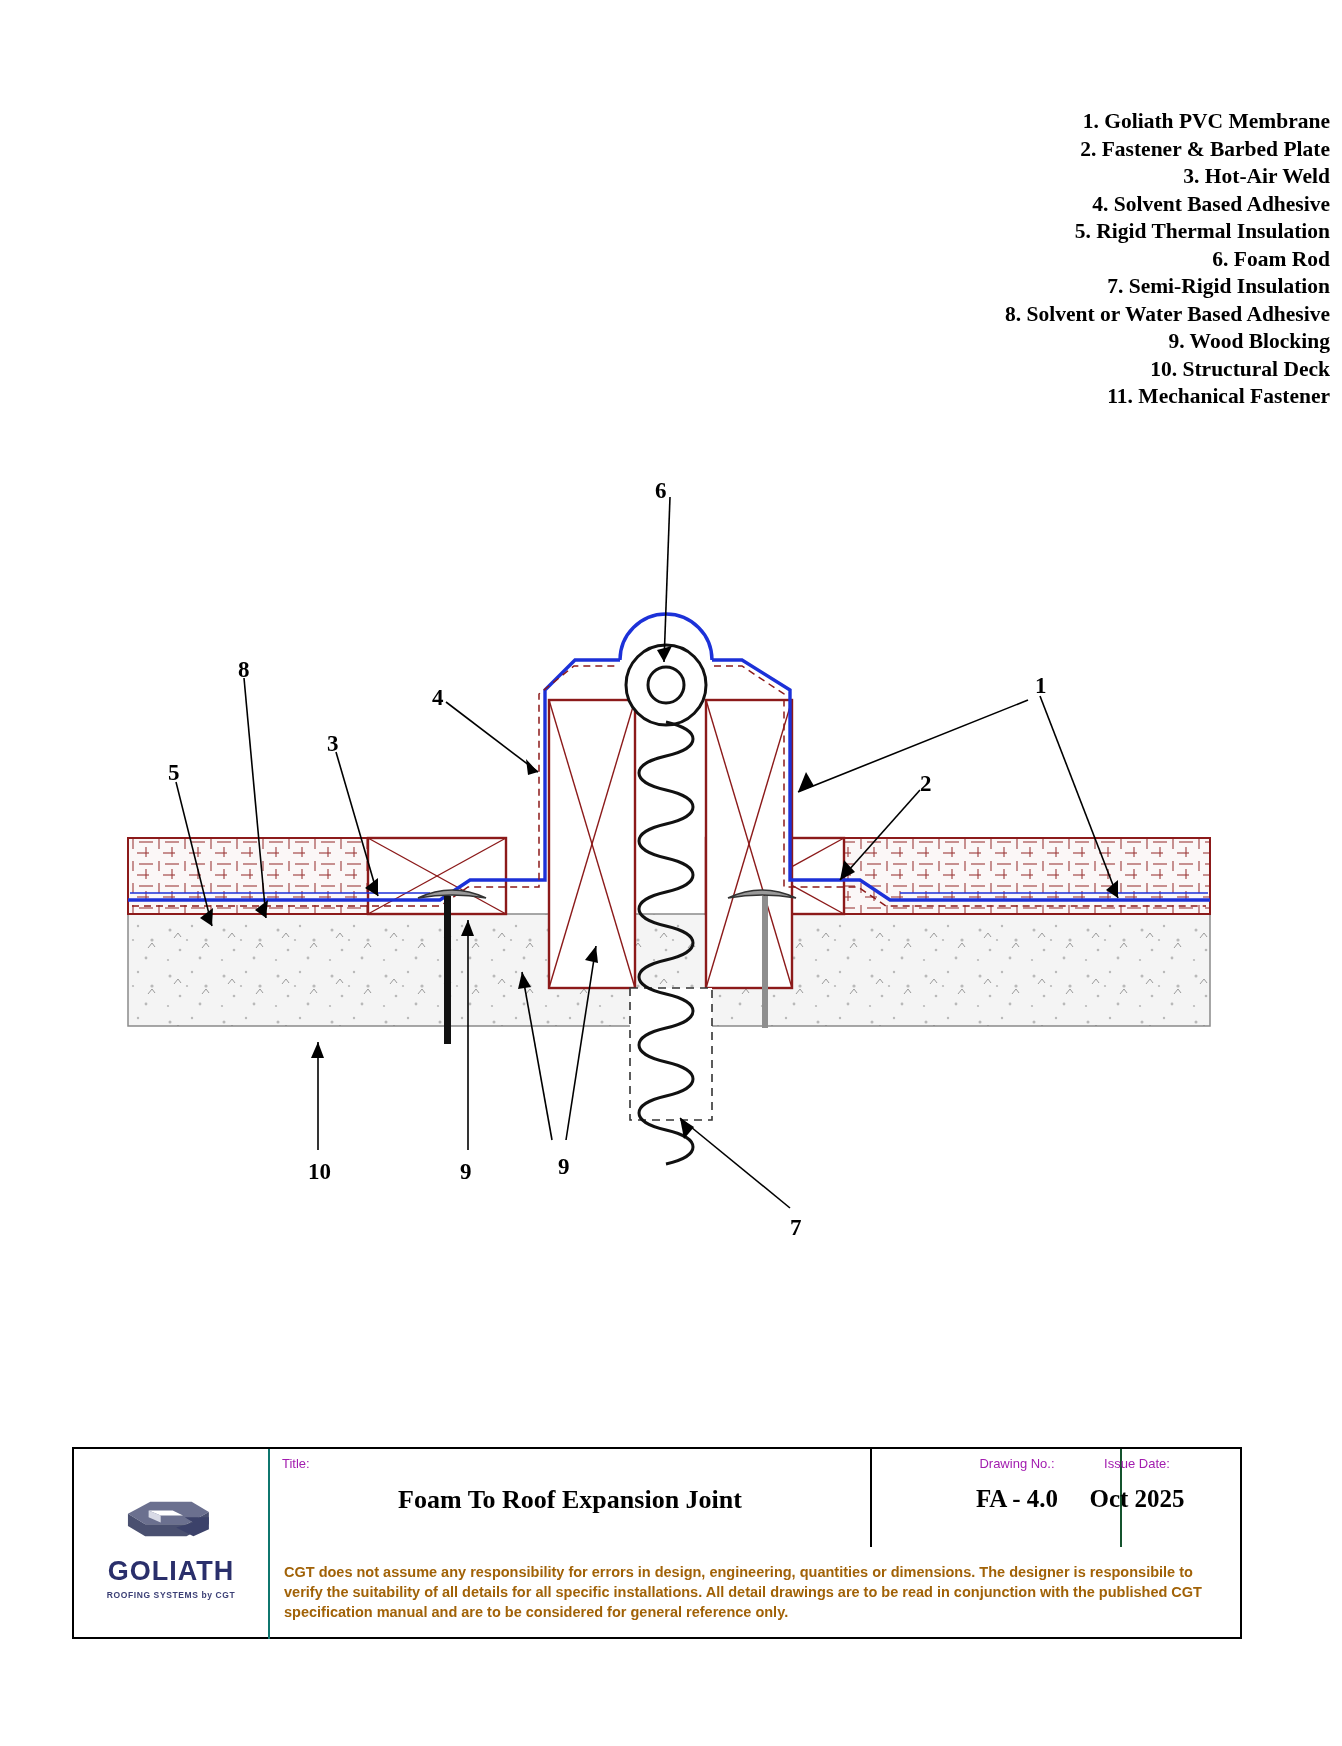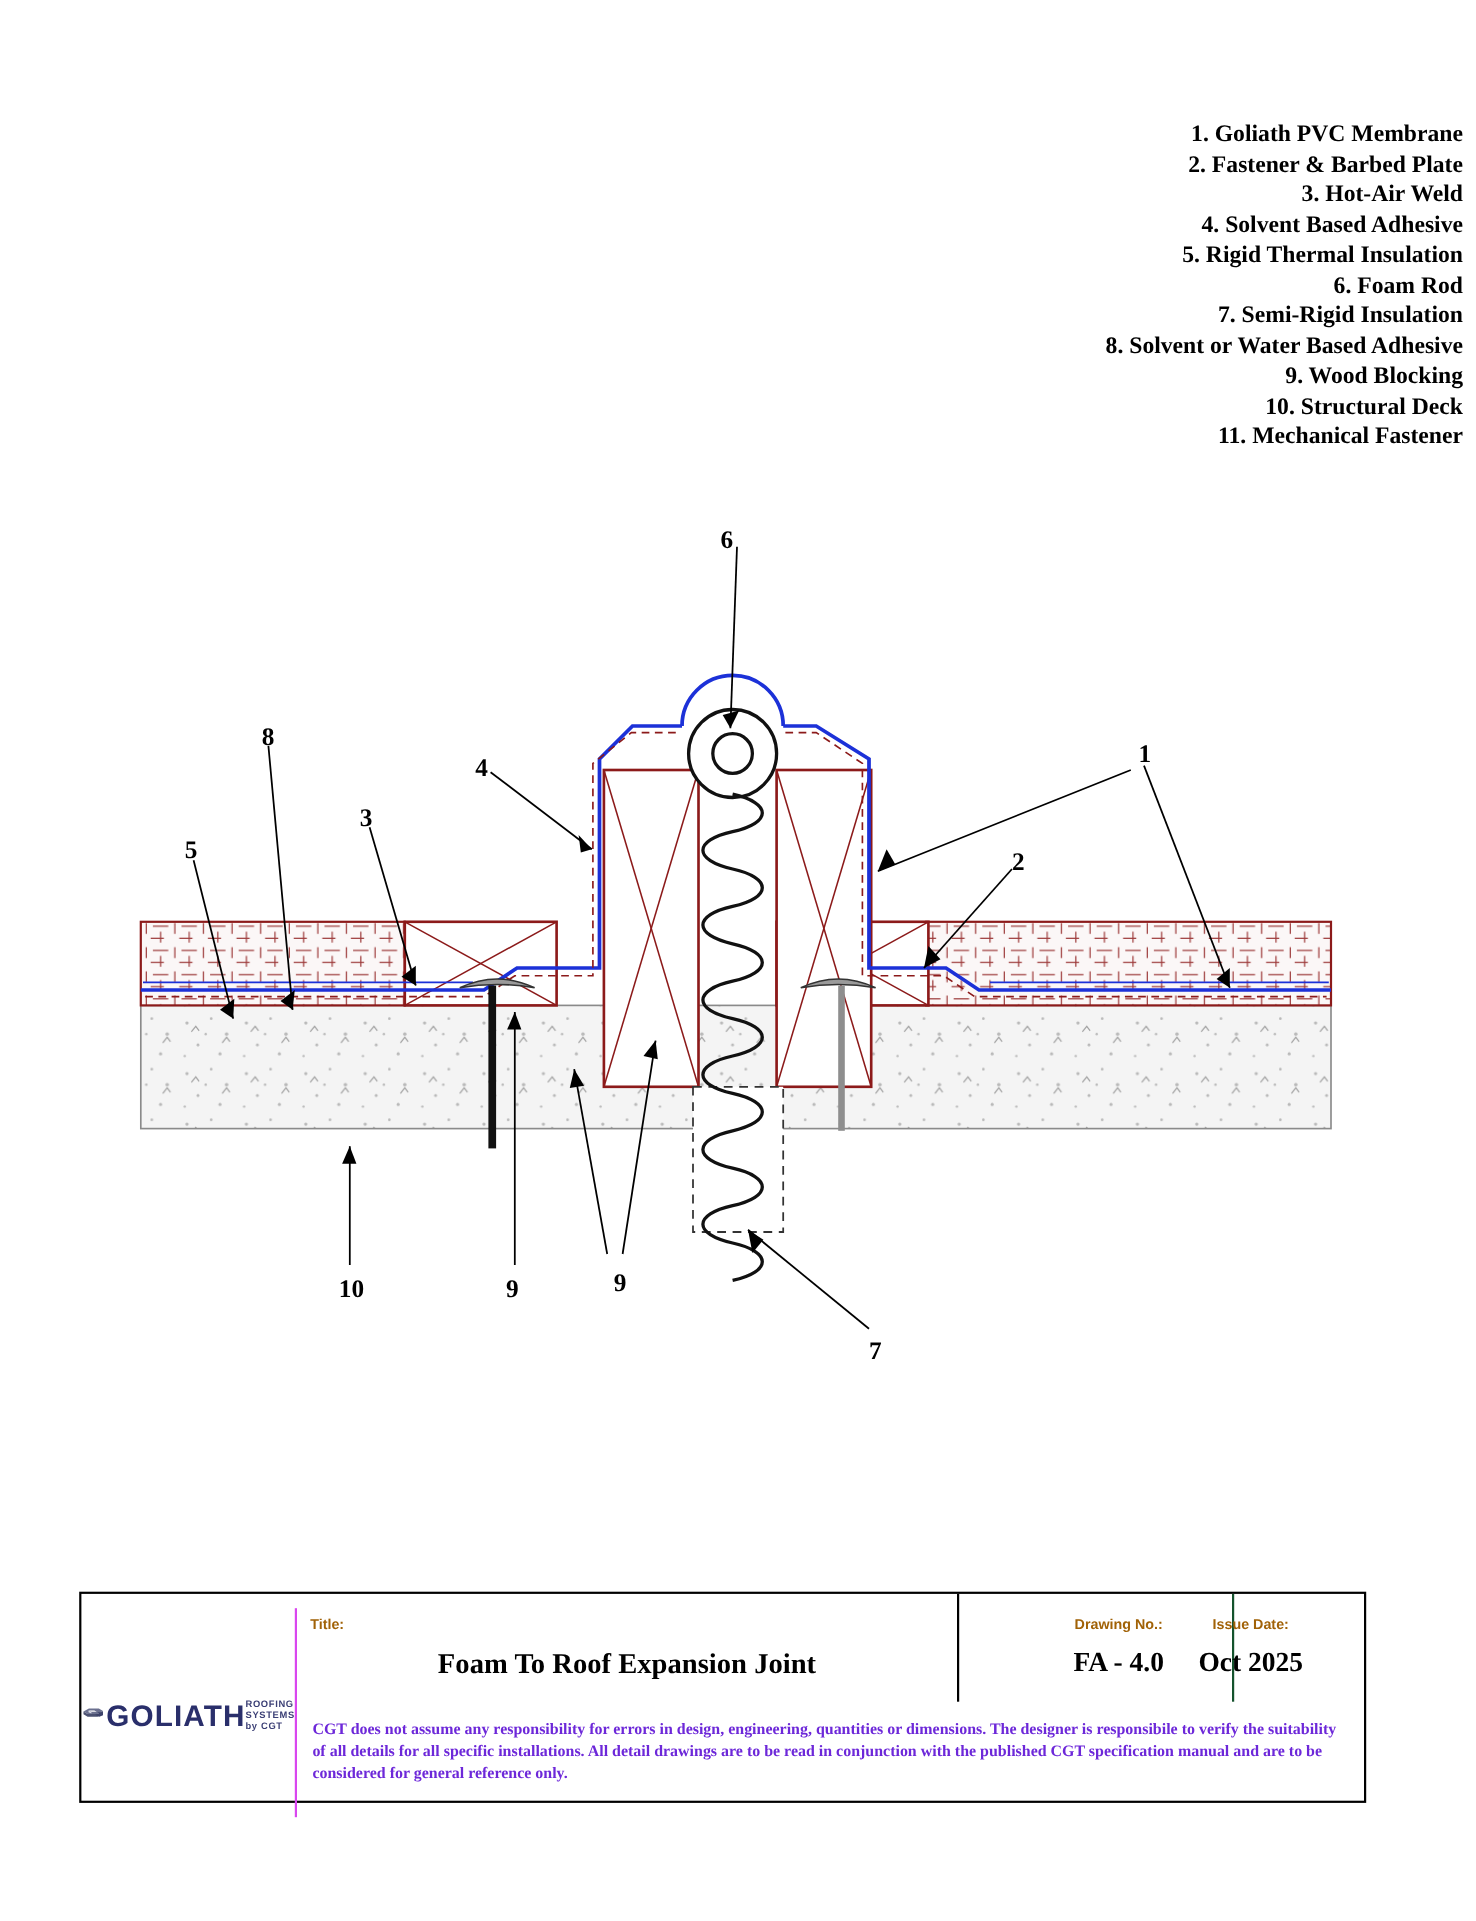--- a/index.html
+++ b/index.html
@@ -66,27 +66,26 @@
     width: 1170px;
     height: 192px;
     border: 2px solid #000;
     box-sizing: border-box;
   }
   .tb-logo {
     position: absolute;
     left: 0; top: 0;
     width: 196px;
     height: 190px;
-    border-right: 2px solid #d946ef;
+    border-right: 2px solid #0f766e;
     box-sizing: border-box;
     display: flex;
-    flex-direction: row;
+    flex-direction: column;
     align-items: center;
     justify-content: center;
-    margin-top: 13px;
   }
   .logo-mark { width: 104px; height: 62px; }
   .logo-word {
     font-family: "Liberation Sans", sans-serif;
     font-weight: bold;
     font-size: 27px;
     letter-spacing: 1px;
     color: #2a2f6b;
     margin-top: 6px;
   }
@@ -117,47 +116,46 @@
   .tb-date-cell {
     position: absolute;
     left: 970px; top: 0;
     right: 10px;
     height: 98px;
     box-sizing: border-box;
   }
   .cell-label {
     font-family: "Liberation Sans", sans-serif;
     font-size: 13px;
-    font-weight: bold;
-    color: #a16207;
+    font-weight: normal;
+    color: #a21caf;
     padding: 7px 0 0 12px;
-    margin-top: 13px;
   }
   .cell-label.center { text-align: center; padding-left: 0; }
   .cell-value {
     font-family: "Liberation Serif", serif;
     font-weight: bold;
     font-size: 26px;
     text-align: center;
     margin-top: 14px;
   }
   .cell-value.small { font-size: 25px; }
   .tb-disclaimer {
     position: absolute;
     left: 196px;
     top: 100px;
     right: 0;
     bottom: 0;
     padding: 13px 14px 0 14px;
     box-sizing: border-box;
-    font-family: Liberation Serif, serif;
+    font-family: Liberation Sans, sans-serif;
     font-weight: bold;
     font-size: 14.5px;
     line-height: 20px;
-    color: #6d28d9;
+    color: #a16207;
   }
 </style>
 </head>
 <body>
 
 <div class="page">
 
   <div class="legend">
     <div class="legend-item">1. Goliath PVC Membrane</div>
     <div class="legend-item">2. Fastener &amp; Barbed Plate</div>

